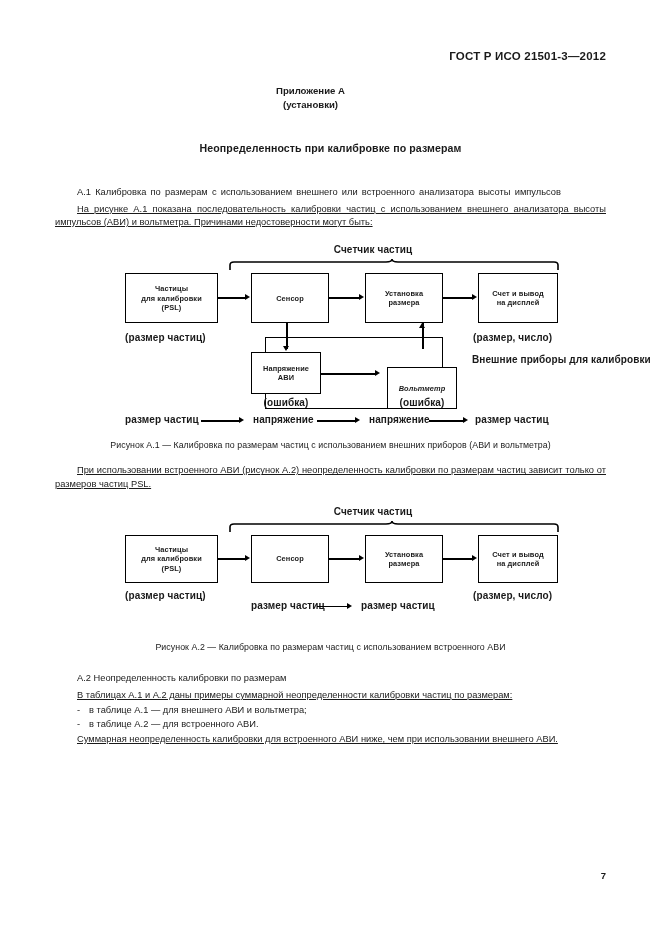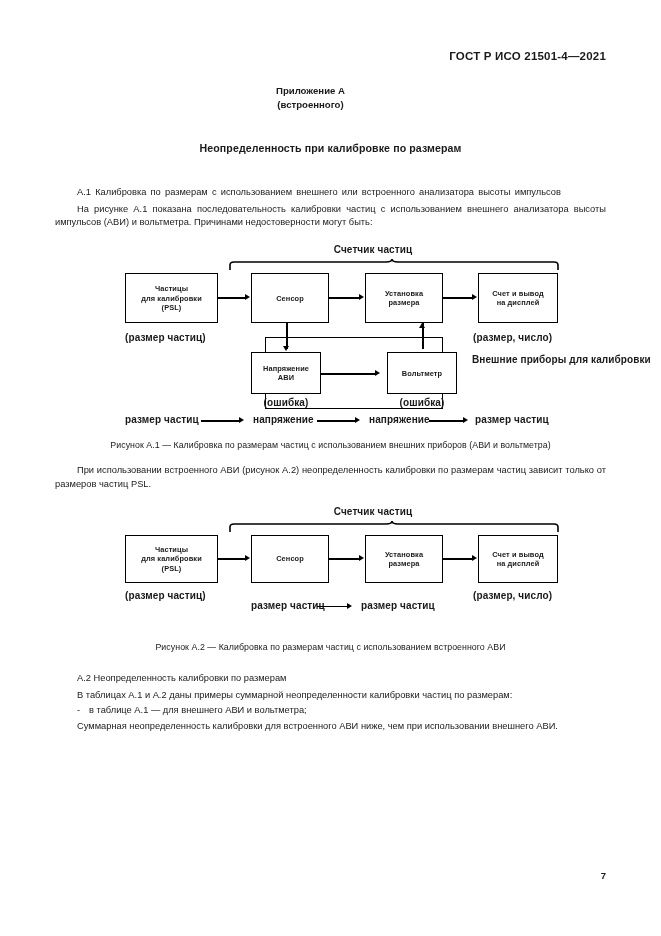--- a/index.html
+++ b/index.html
@@ -53,21 +53,21 @@
     letter-spacing: 0.1px;
   }
 
   
   p.body {
     font-size: 9.3px;
     line-height: 13.4px;
     margin: 0 0 2px 0;
     text-align: justify;
   }
-  p.body.indent { text-indent: 22px; }
+  p.body.indent { text-indent: 22px; text-decoration: underline; }
   p.sub-head {
     font-size: 9.3px;
     font-weight: normal;
     line-height: 13.6px;
     margin: 0 0 3px 0;
     text-align: justify;
     text-indent: 22px;
     word-spacing: 1.6px;
   }
   p.sub-head.tight { word-spacing: normal; text-indent: 0; }
@@ -179,25 +179,25 @@
     border: 1.2px solid #000;
     box-sizing: border-box;
   }
 </style>
 </head>
 <body>
 
 <div class="page">
  <div class="sheet">
 
-  <div class="doc-header">ГОСТ Р ИСО 21501-4—2021</div>
+  <div class="doc-header">ГОСТ Р ИСО 21501-3—2012</div>
 
   <div class="annex-block">
     <div>Приложение А</div>
-    <div>(встроенного)</div>
+    <div>(установки)</div>
   </div>
 
   <div class="section-title">Неопределенность при калибровке по размерам</div>
 
   <p class="sub-head">А.1  Калибровка по размерам с использованием внешнего или встроенного анализатора высоты импульсов</p>
 
   <p class="body indent">На рисунке А.1 показана последовательность калибровки частиц с использованием внешнего анализатора высоты импульсов (АВИ) и вольтметра. Причинами недостоверности могут быть:</p>
 
 
   <div class="figure fig1">
@@ -263,21 +263,21 @@
     <div class="vline" style="left:367px; top:78px; height:26px;"></div>
     <div class="arrow-u" style="left:364px; top:78px;"></div>
 
     <div class="box" style="left:196px; top:107px; width:70px; height:42px;">
       <div>
         <span>Напряжение</span>
         <span>АВИ</span>
       </div>
     </div>
 
-    <div class="box" style="left:332px; top:107px; width:70px; height:42px;">
+    <div class="box" style="left:332px; top:122px; width:70px; height:42px;font-style:italic;">
       <div>
             <span>Вольтметр</span>
           </div>
     </div>
 
     <div class="hline thin" style="left:266px; top:128px; width:54px;"></div>
     <div class="arrow-r" style="left:320px; top:125px;"></div>
 
     <div class="lbl ctr" style="left:196px; top:153px; width:70px;">(ошибка)</div>
     <div class="lbl ctr" style="left:332px; top:153px; width:70px;">(ошибка)</div>
@@ -357,20 +357,21 @@
   </div>
 
   <p class="fig-caption" style="margin-top:30px;">Рисунок  А.2 — Калибровка по размерам частиц с использованием встроенного АВИ</p>
 
   <p class="sub-head tight" style="margin-top:20px; text-indent:22px;">А.2  Неопределенность калибровки по размерам</p>
 
   <p class="body indent">В таблицах А.1 и А.2 даны примеры суммарной неопределенности калибровки частиц по размерам:</p>
 
   <ul class="dashlist">
     <li>в таблице А.1 — для внешнего АВИ и вольтметра;</li>
+    <li>в таблице А.2 — для встроенного АВИ.</li>
   </ul>
 
   <p class="body indent">Суммарная неопределенность калибровки для встроенного АВИ ниже, чем при использовании внешнего АВИ.</p>
 
  </div>
 
  <div class="page-number">7</div>
 </div>
 
 </body></html>

